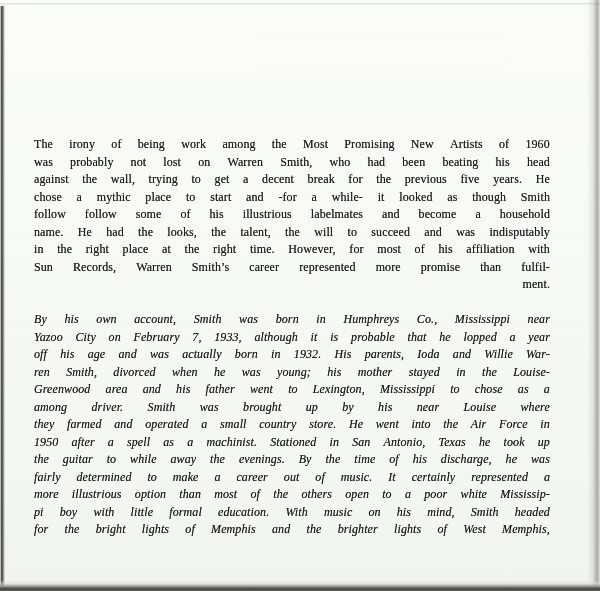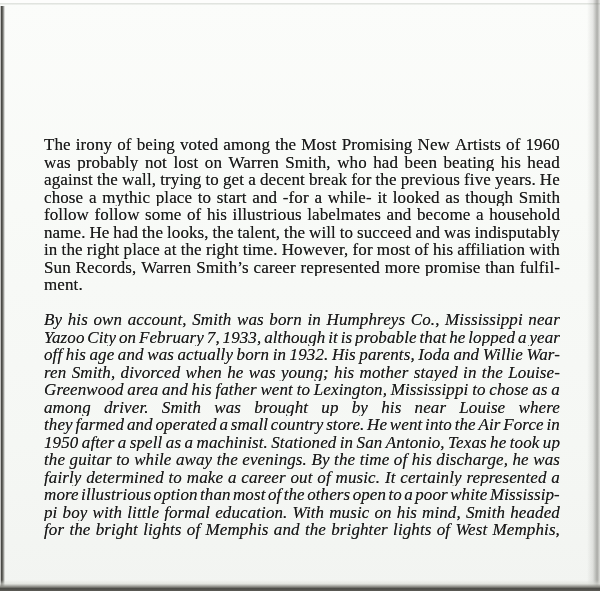--- a/index.html
+++ b/index.html
@@ -39,55 +39,55 @@
   }
   .edge-bottom {
     position: absolute;
     left: 0; right: 0; bottom: 0;
     height: 11px;
     background: linear-gradient(180deg, rgba(216,218,212,0) 0%, rgba(216,218,212,0.6) 35%, #8a8a84 62%, #4b4b47 78%, #5d5c57 100%);
   }
   
   .text-block {
     position: absolute;
-    left: 44px;
+    left: 34px;
     top: 136px;
     width: 516px;
     color: #1a1a1a;
-    font-size: 17px;
+    font-size: 12px;
     letter-spacing: 0.1px;
     text-shadow: 0 0 0.5px rgba(20,20,20,0.65);
   }
   .para { margin: 0 0 17.5px 0; }
   .para:last-child { margin-bottom: 0; font-style: italic; }
   .line {
     display: flex;
     justify-content: space-between;
     height: 17.5px;
     line-height: 17.5px;
     white-space: nowrap;
     overflow: hidden;
   }
   .line.last {
     display: block;
-    text-align: left;
+    text-align: right;
   }
 </style>
 </head>
 <body>
 
 <div class="scan">
   <div class="text-block" style="color: rgb(26, 26, 26);">
       <div class="para">
         <div class="line">
           <span>The</span>
           <span>irony</span>
           <span>of</span>
           <span>being</span>
-          <span>voted</span>
+          <span>work</span>
           <span>among</span>
           <span>the</span>
           <span>Most</span>
           <span>Promising</span>
           <span>New</span>
           <span>Artists</span>
           <span>of</span>
           <span>1960</span>
         </div>
         <div class="line">

